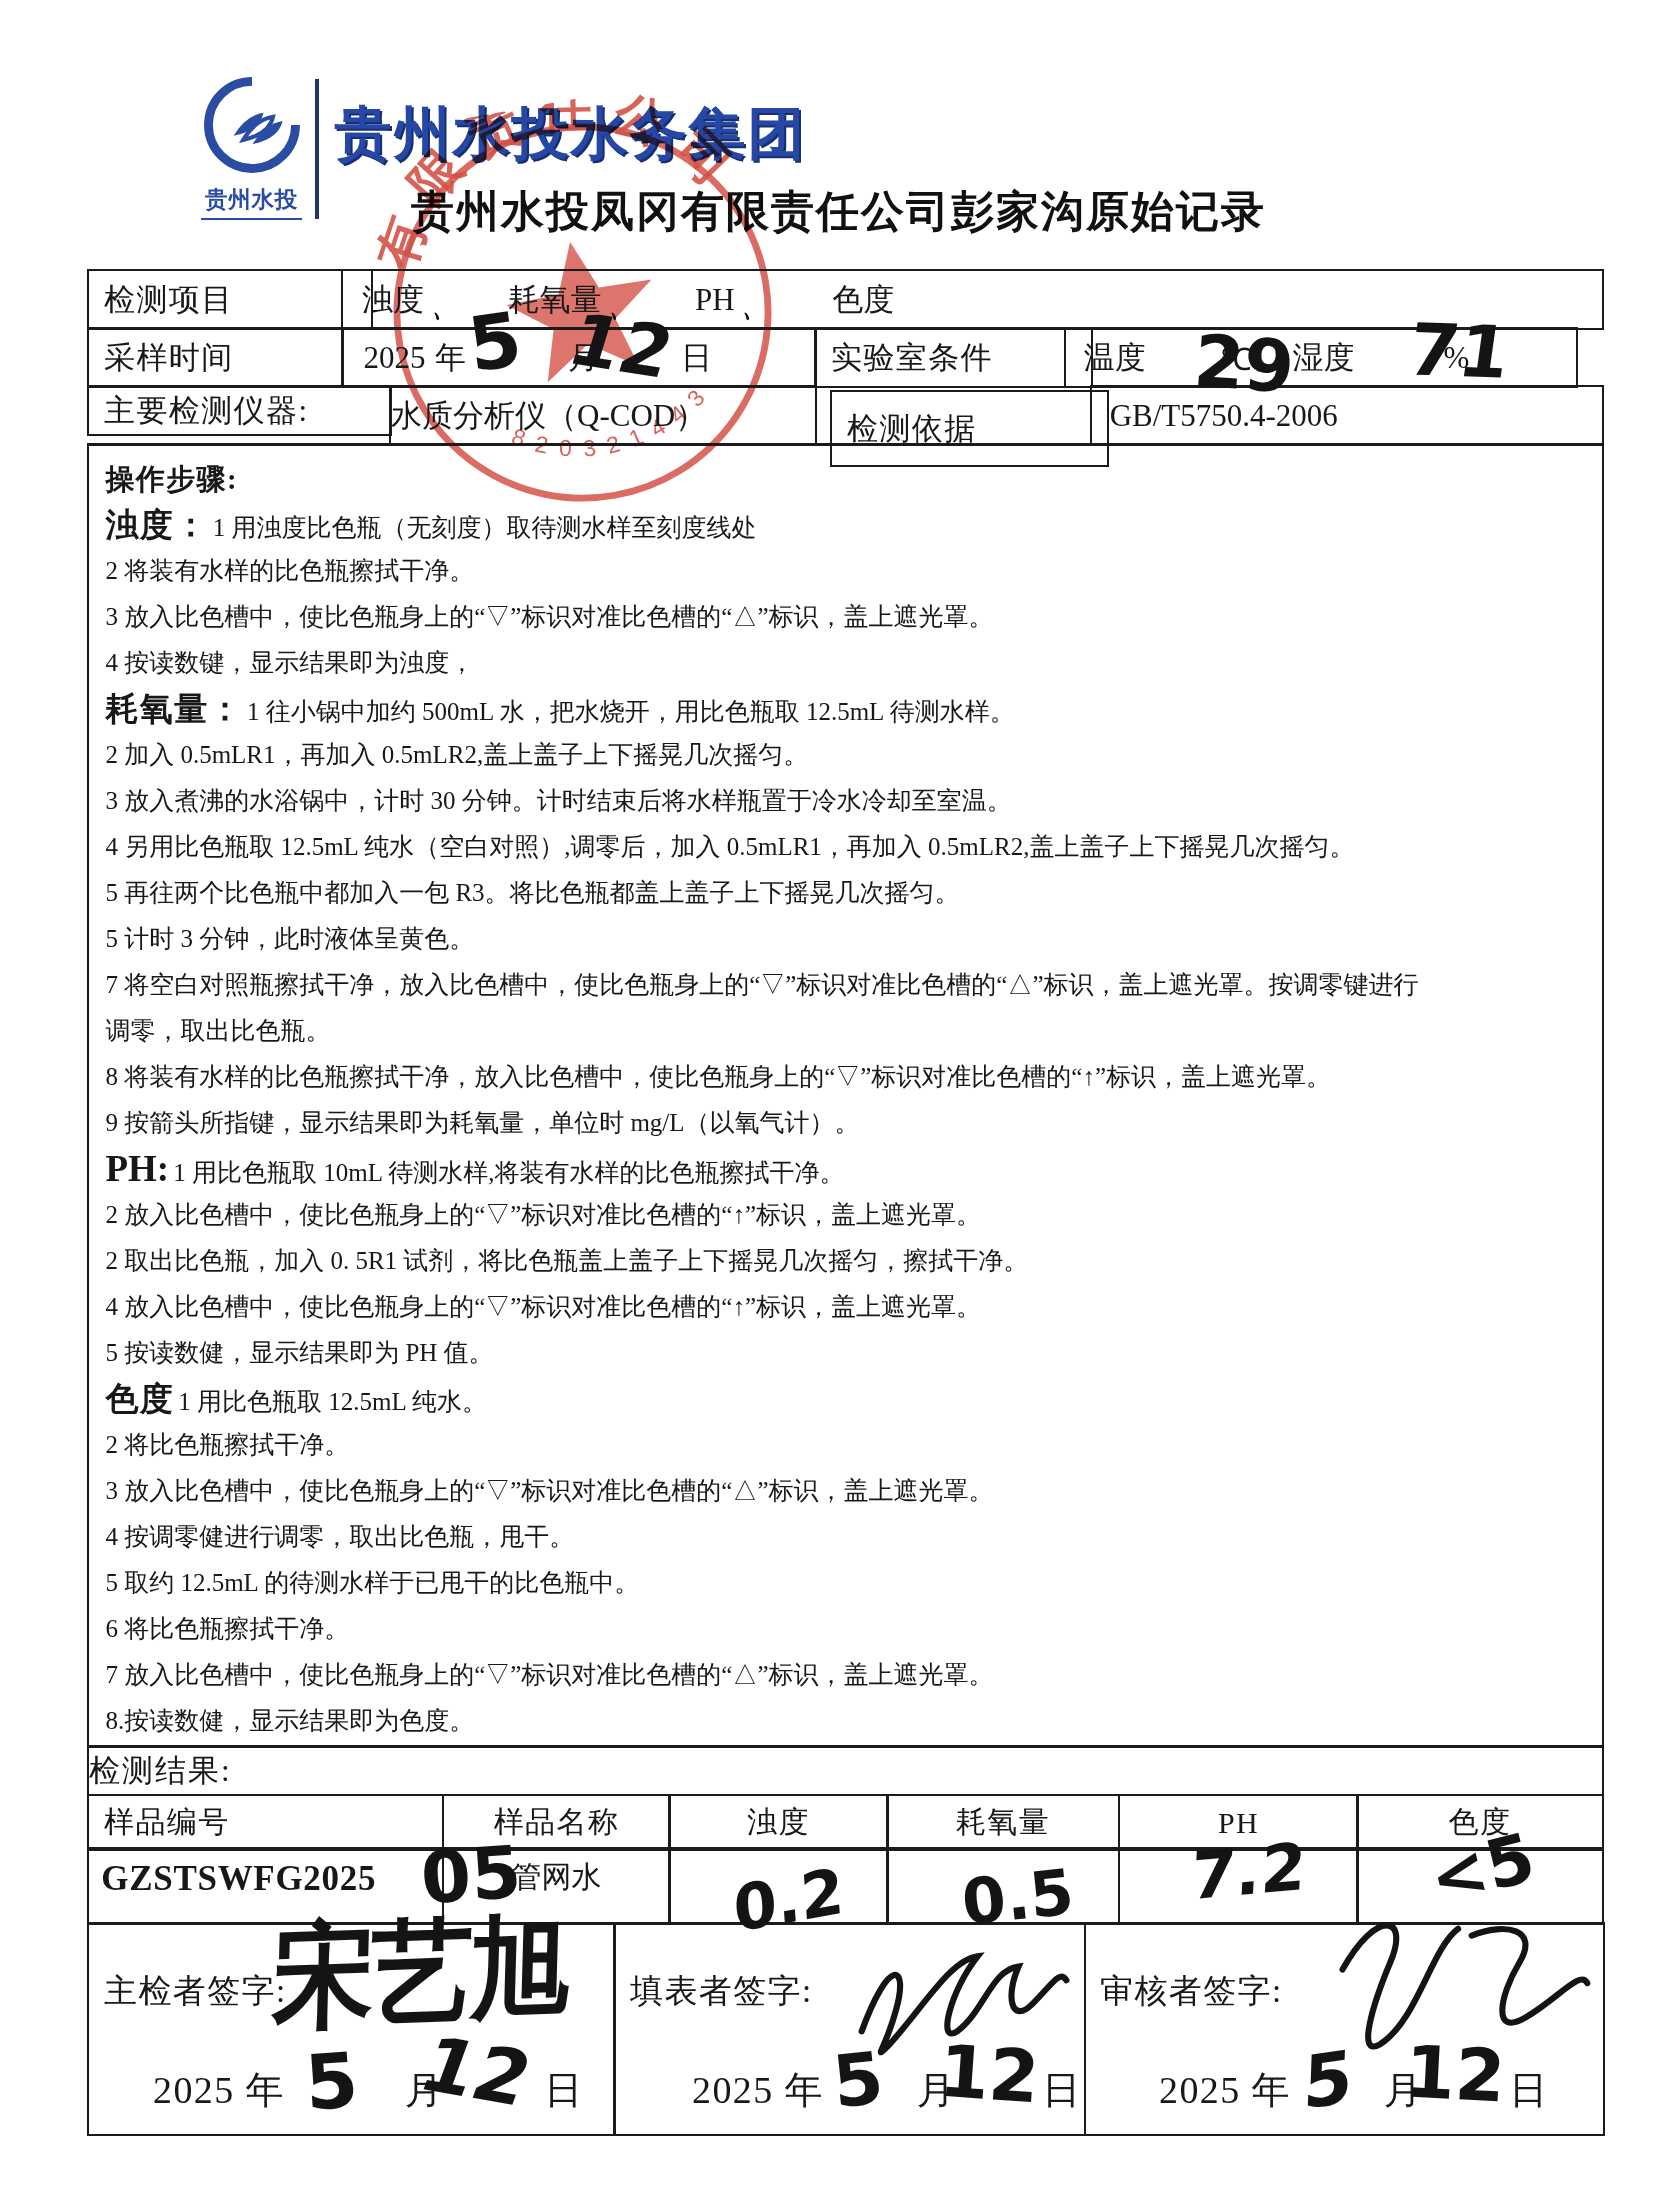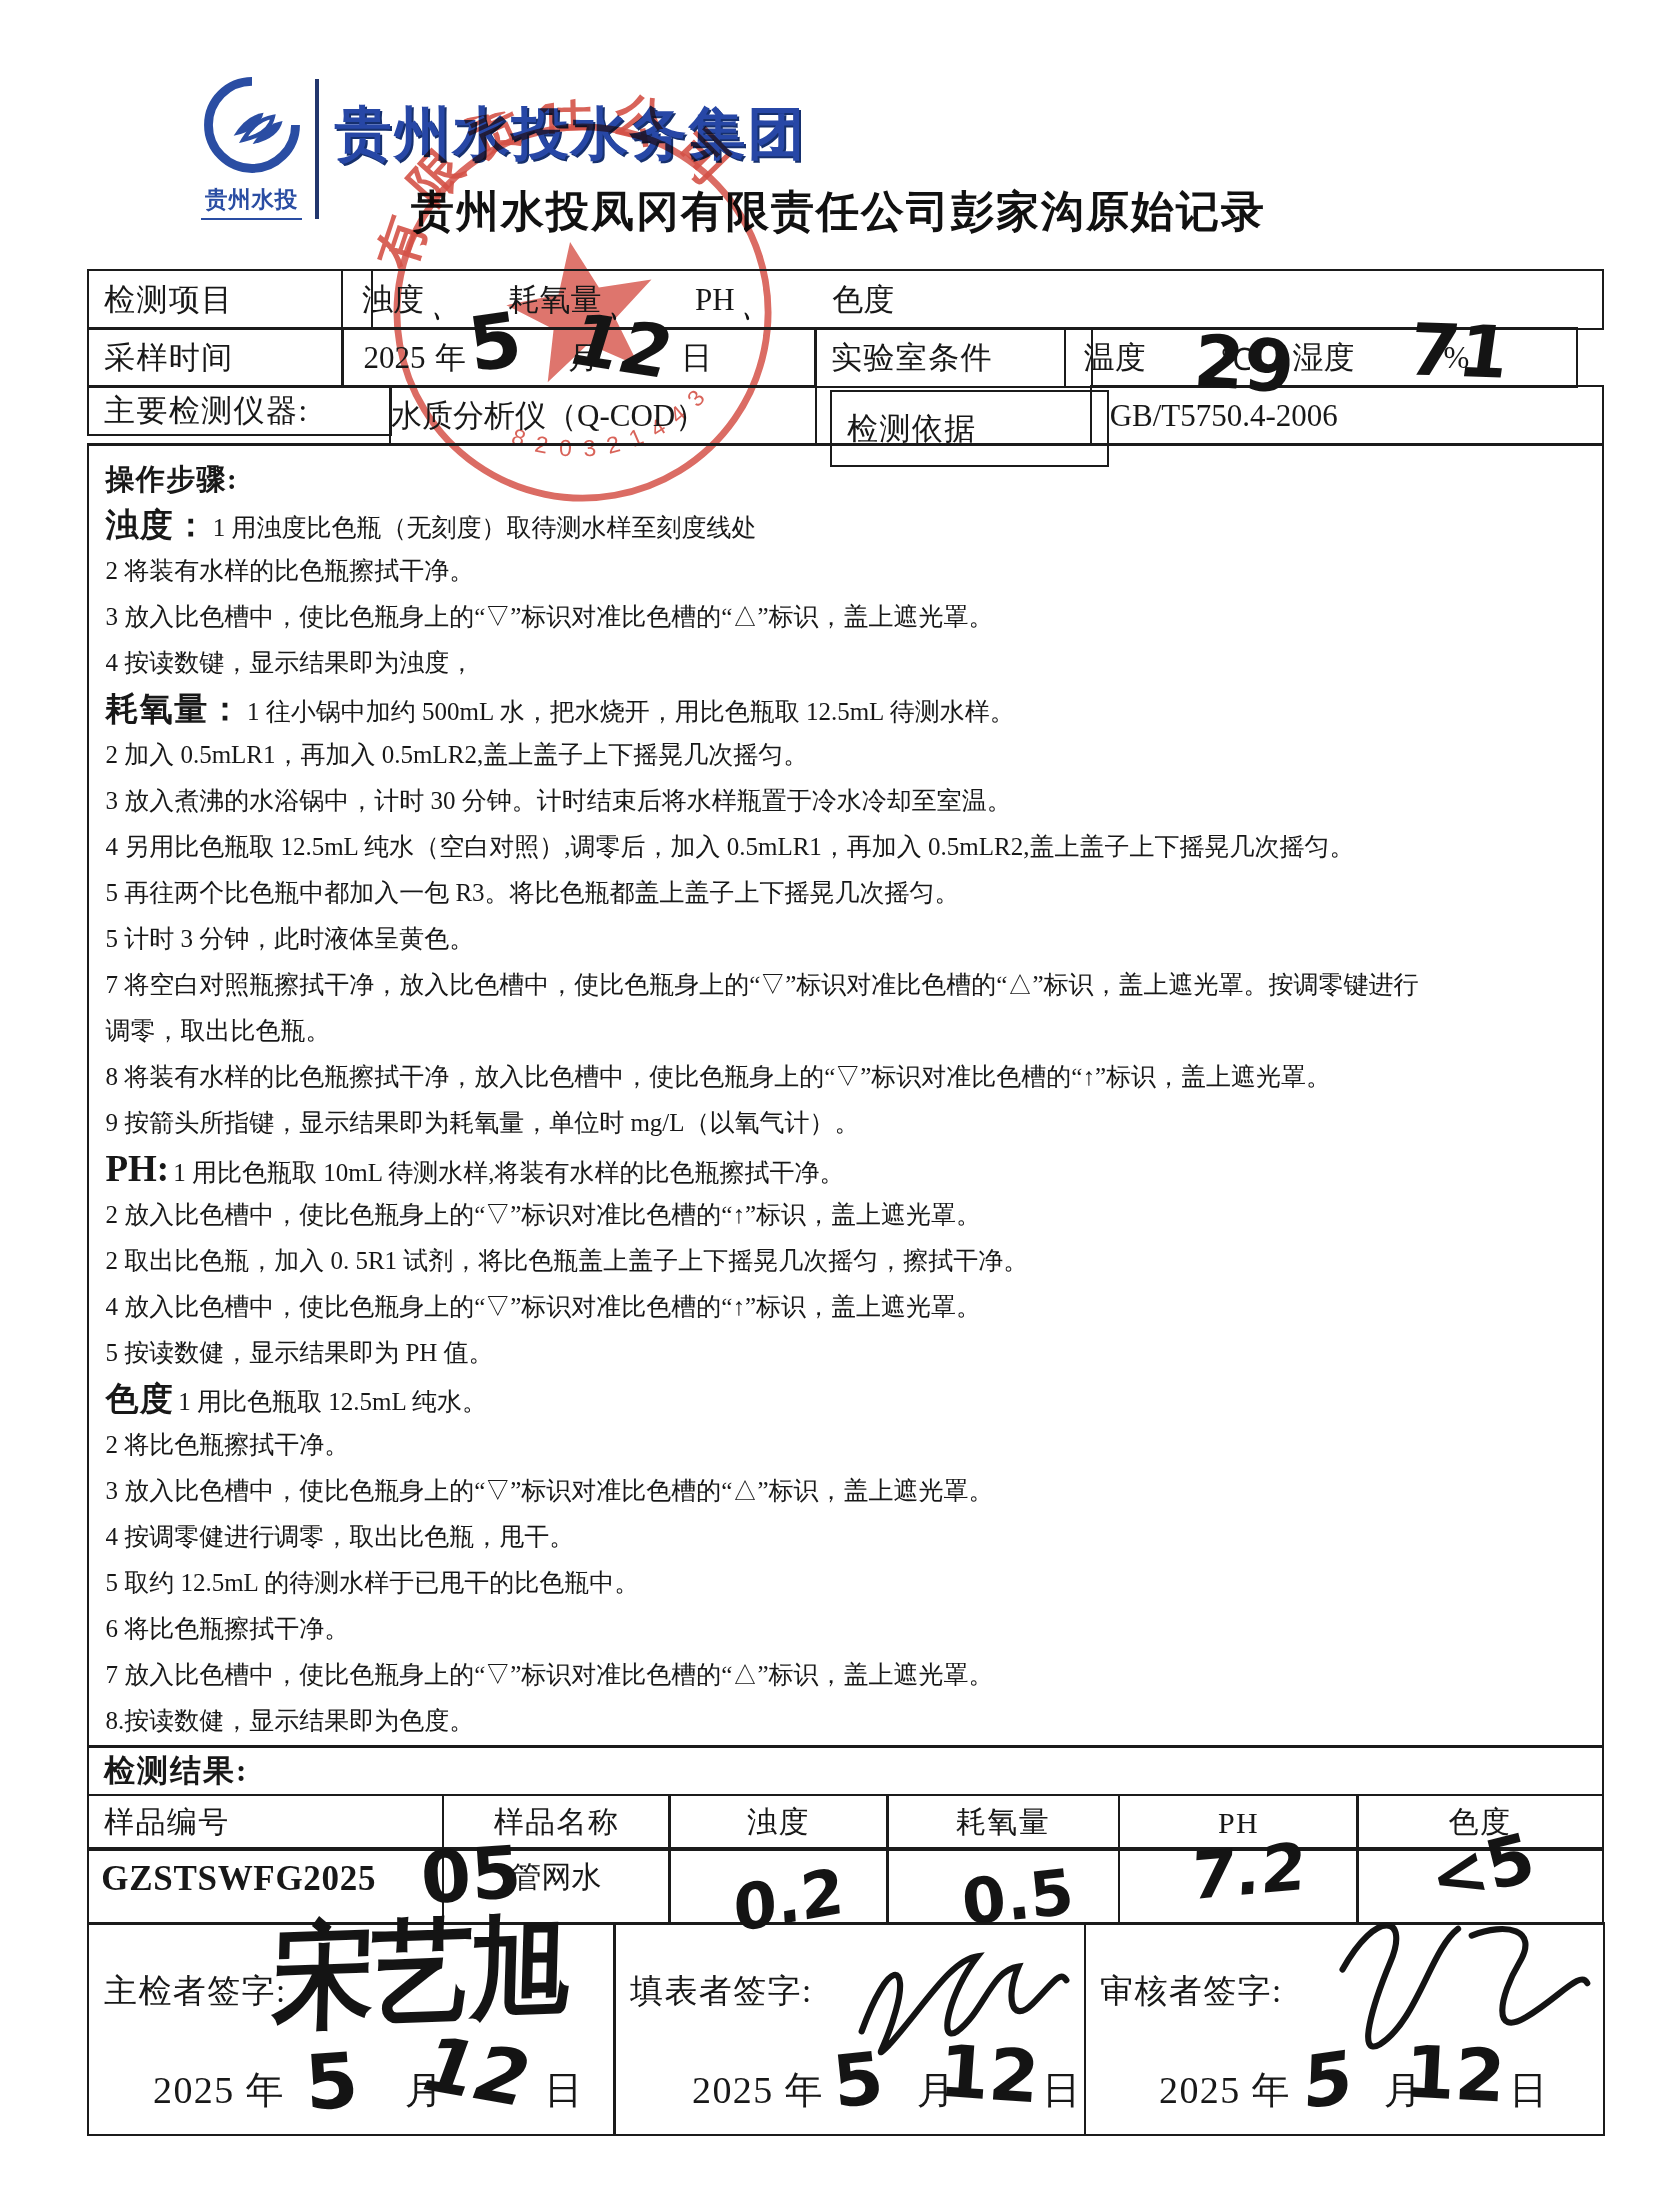--- a/index.html
+++ b/index.html
@@ -42,21 +42,21 @@
   .items-row .gap2{margin-left:57px;}
   .items-row .gap3{margin-left:61px;}
   
   .steps-box{position:absolute;box-sizing:border-box;border:2.7px solid #1b1b1b;
              border-top-width:3.4px;padding:9.5px 13.6px 0 16.4px;}
   .steps-title{font-size:29px;font-weight:bold;letter-spacing:1.4px;height:46px;line-height:46px;}
   .step-line{font-size:25px;height:46px;line-height:46px;white-space:nowrap;letter-spacing:0px;}
   .step-line b.lead{font-size:33px;font-weight:bold;letter-spacing:1.4px;margin-right:4.1px;}
   .step-line b.lead.latin{font-size:37px;letter-spacing:0;}
   
-  .section-label{font-size:31px;font-weight:bold;letter-spacing:2px;padding-left:15px;}
+  .section-label{font-size:31px;font-weight:normal;letter-spacing:2px;}
   .res-head{justify-content:center;font-size:30px;letter-spacing:1.4px;}
   .res-val{justify-content:flex-start;font-size:31px;}
   
   .sig-label{position:absolute;font-size:33px;letter-spacing:1.4px;}
   .sig-date{position:absolute;font-size:38px;letter-spacing:1.4px;white-space:nowrap;}
   
   .ink{
     position:absolute;font-family:"DejaVu Sans",sans-serif;color:#141414;
     font-weight:600;line-height:1;white-space:nowrap;pointer-events:none;
   }

